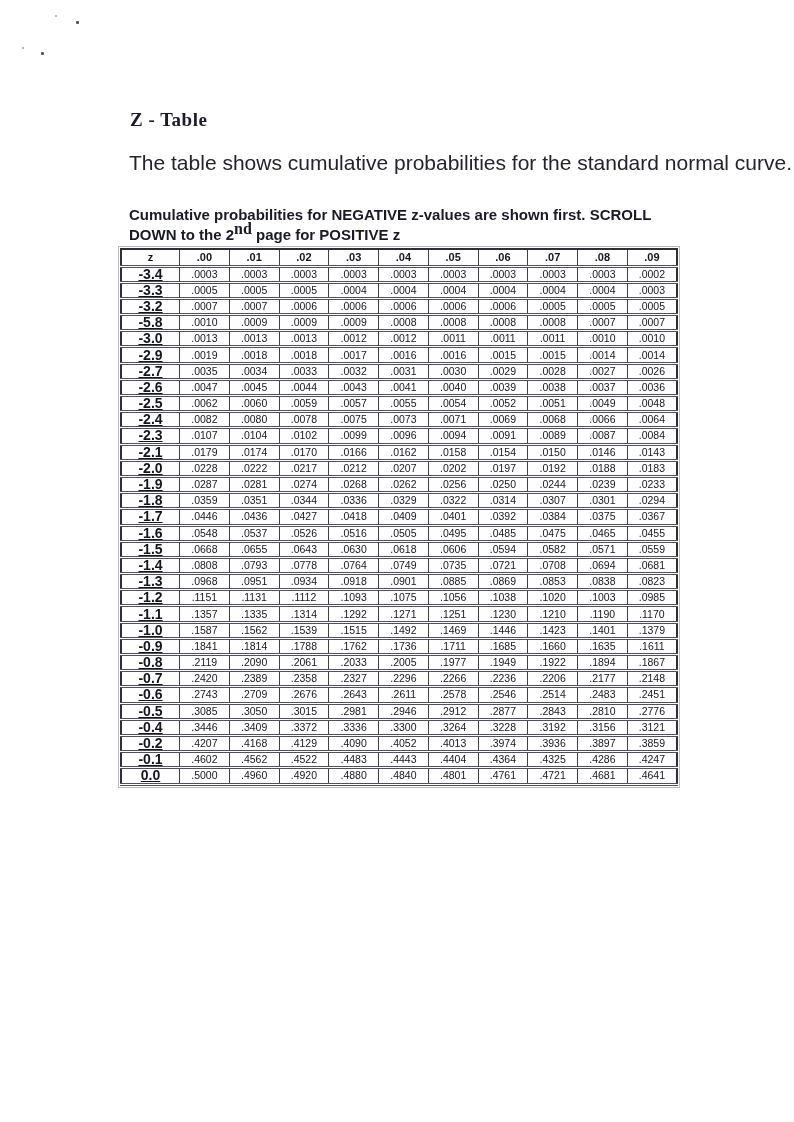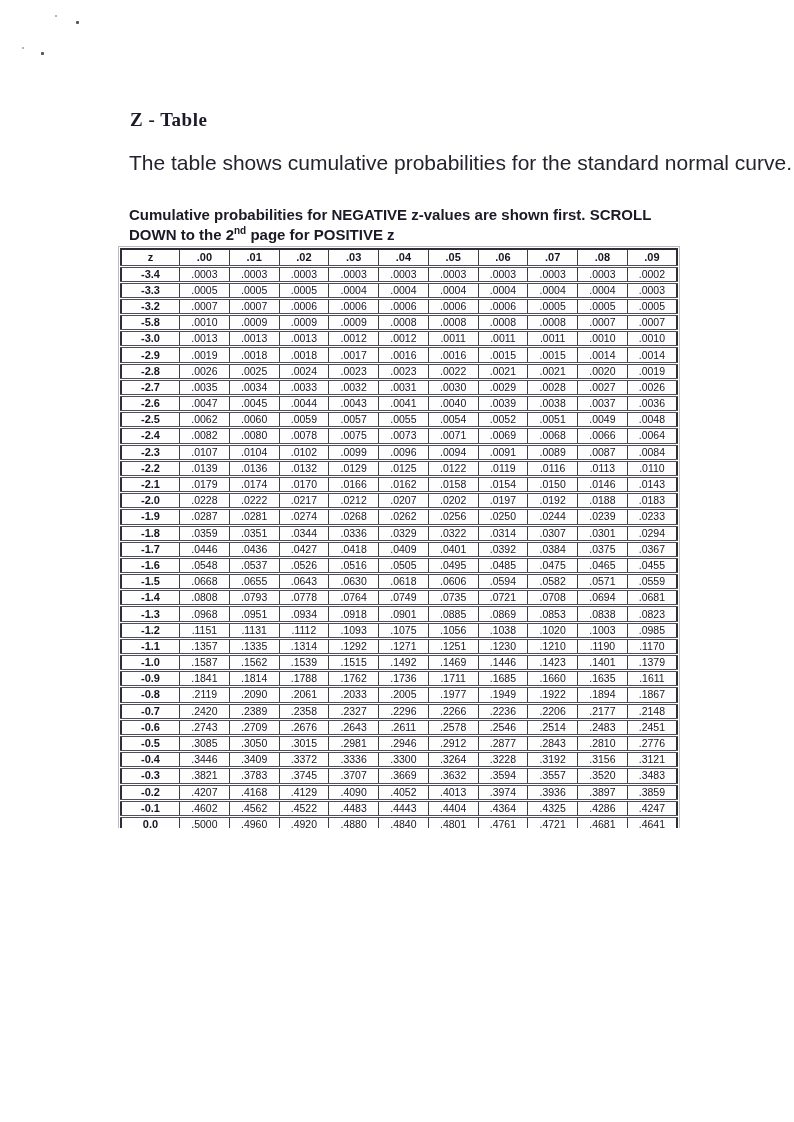--- a/index.html
+++ b/index.html
@@ -38,21 +38,21 @@
   .doc-note {
     position: absolute;
     left: 129px;
     top: 205px;
     width: 570px;
     font-size: 15px;
     font-weight: bold;
     line-height: 19.5px;
     color: #1a1a26;
   }
-  .doc-note sup { font-size: 10px; line-height: 0; }
+  .doc-note sup { font-size: 16px; line-height: 0; font-family: Liberation Serif, serif; }
 
   table.ztable {
     position: absolute;
     left: 120px;
     top: 248px;
     width: 558px;
     border-collapse: collapse;
     table-layout: fixed;
     font-size: 10.5px;
     color: #15151f;
@@ -70,21 +70,21 @@
     text-align: center;
     background: #fefefe;
     font-weight: normal;
   }
   table.ztable thead th {
     font-weight: bold;
     height: 14.5px;
     font-size: 11px;
   }
   table.ztable thead th:first-child { width: 57px; }
-  table.ztable tbody th { font-weight: bold; font-size: 11px; }
+  table.ztable tbody th { font-weight: bold; font-size: 14px; text-decoration: underline; }
 </style>
 </head>
 <body>
 
 <div class="page">
 
   <div class="speckle s1"></div>
   <div class="speckle s2"></div>
   <div class="speckle s3"></div>
   <div class="speckle s4"></div>
@@ -187,33 +187,20 @@
           <td>.0018</td>
           <td>.0017</td>
           <td>.0016</td>
           <td>.0016</td>
           <td>.0015</td>
           <td>.0015</td>
           <td>.0014</td>
           <td>.0014</td>
         </tr>
         <tr>
-          <th>-2.8</th>
-          <td>.0026</td>
-          <td>.0025</td>
-          <td>.0024</td>
-          <td>.0023</td>
-          <td>.0023</td>
-          <td>.0022</td>
-          <td>.0021</td>
-          <td>.0021</td>
-          <td>.0020</td>
-          <td>.0019</td>
-        </tr>
-        <tr>
           <th>-2.7</th>
           <td>.0035</td>
           <td>.0034</td>
           <td>.0033</td>
           <td>.0032</td>
           <td>.0031</td>
           <td>.0030</td>
           <td>.0029</td>
           <td>.0028</td>
           <td>.0027</td>
@@ -265,33 +252,20 @@
           <td>.0102</td>
           <td>.0099</td>
           <td>.0096</td>
           <td>.0094</td>
           <td>.0091</td>
           <td>.0089</td>
           <td>.0087</td>
           <td>.0084</td>
         </tr>
         <tr>
-          <th>-2.2</th>
-          <td>.0139</td>
-          <td>.0136</td>
-          <td>.0132</td>
-          <td>.0129</td>
-          <td>.0125</td>
-          <td>.0122</td>
-          <td>.0119</td>
-          <td>.0116</td>
-          <td>.0113</td>
-          <td>.0110</td>
-        </tr>
-        <tr>
           <th>-2.1</th>
           <td>.0179</td>
           <td>.0174</td>
           <td>.0170</td>
           <td>.0166</td>
           <td>.0162</td>
           <td>.0158</td>
           <td>.0154</td>
           <td>.0150</td>
           <td>.0146</td>
@@ -512,33 +486,20 @@
           <td>.3372</td>
           <td>.3336</td>
           <td>.3300</td>
           <td>.3264</td>
           <td>.3228</td>
           <td>.3192</td>
           <td>.3156</td>
           <td>.3121</td>
         </tr>
         <tr>
-          <th>-0.3</th>
-          <td>.3821</td>
-          <td>.3783</td>
-          <td>.3745</td>
-          <td>.3707</td>
-          <td>.3669</td>
-          <td>.3632</td>
-          <td>.3594</td>
-          <td>.3557</td>
-          <td>.3520</td>
-          <td>.3483</td>
-        </tr>
-        <tr>
           <th>-0.2</th>
           <td>.4207</td>
           <td>.4168</td>
           <td>.4129</td>
           <td>.4090</td>
           <td>.4052</td>
           <td>.4013</td>
           <td>.3974</td>
           <td>.3936</td>
           <td>.3897</td>

